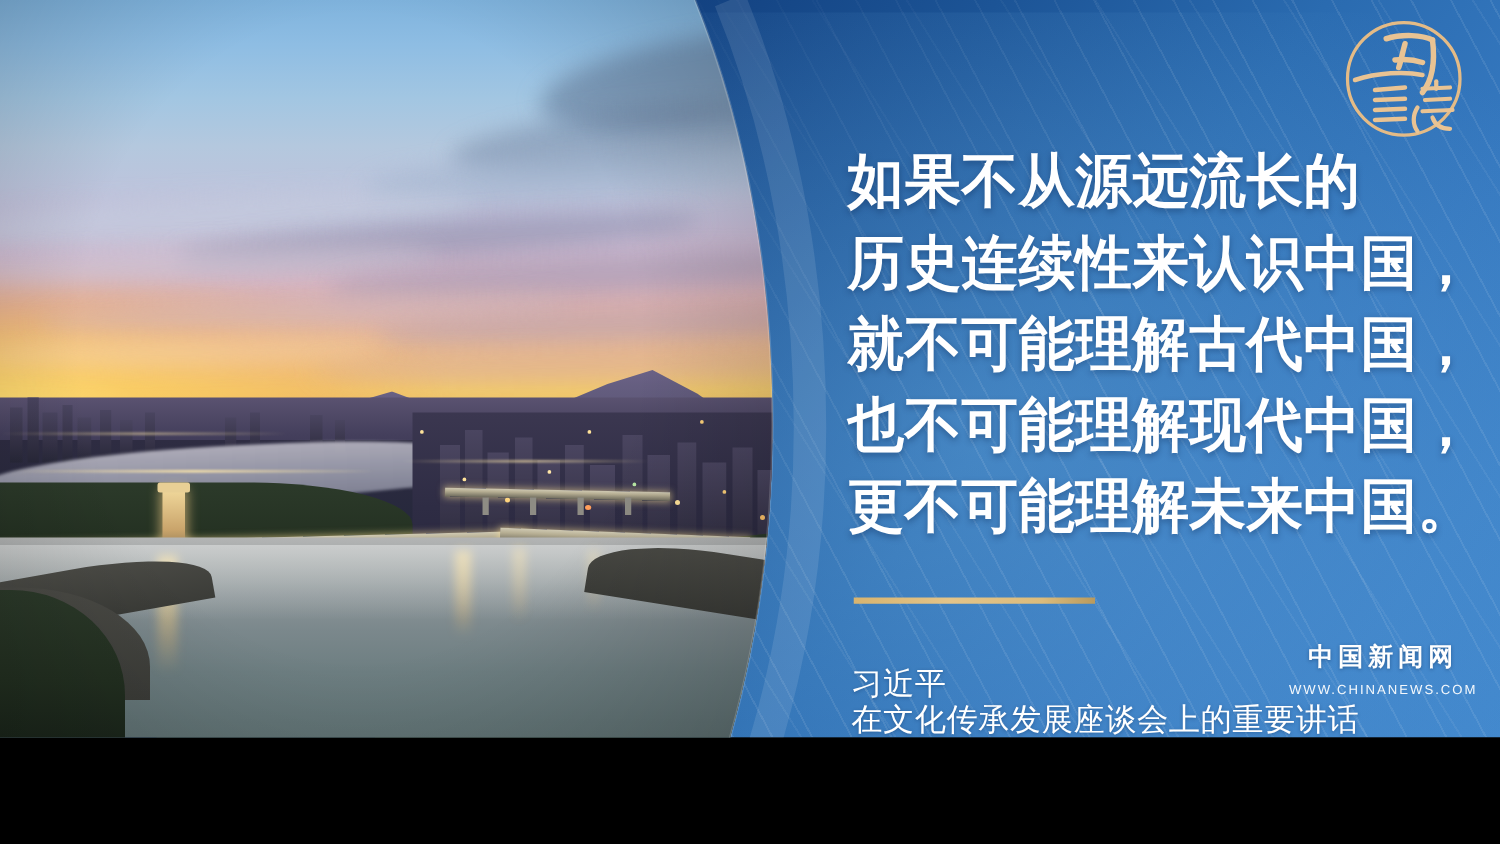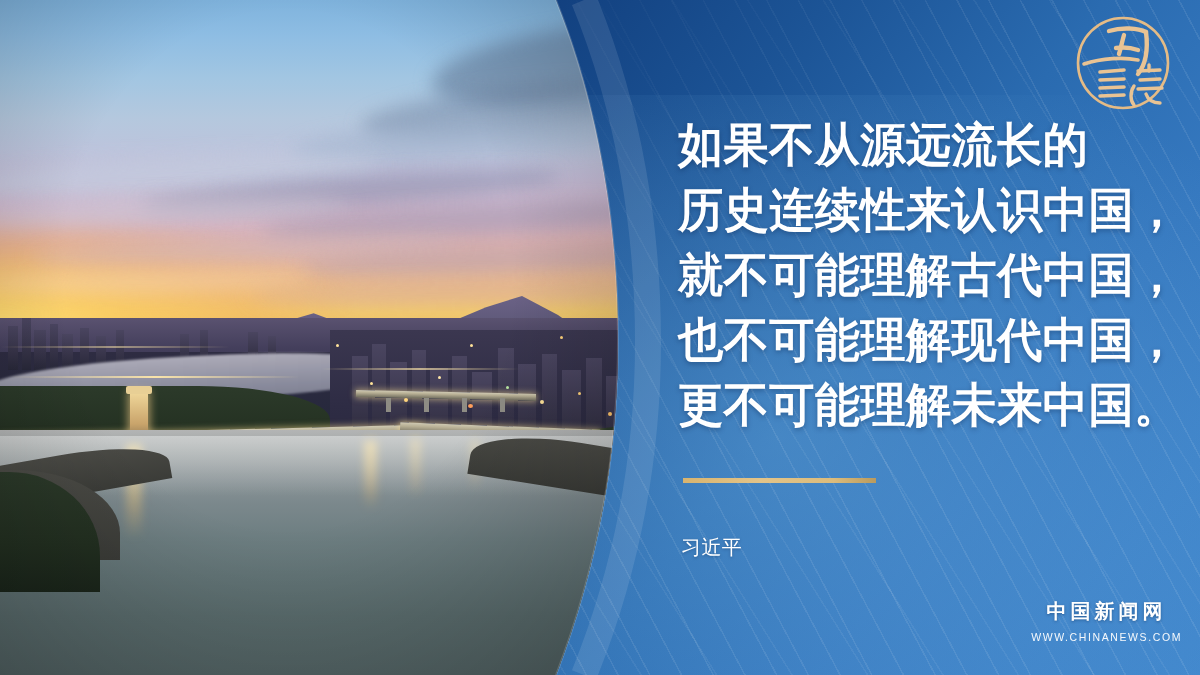--- a/index.html
+++ b/index.html
@@ -3,21 +3,21 @@
 <meta charset="utf-8">
 <style>
   html, body {
     margin: 0;
     padding: 0;
     background: #000;
   }
   #poster {
     position: relative;
     width: 1200px;
-    height: 675px;
+    height: 590px;
     overflow: hidden;
     font-family: "Liberation Sans", "DejaVu Sans", sans-serif;
   }
 
   
   .blue-bg {
     position: absolute;
     inset: 0;
     background:
       linear-gradient(128deg,
@@ -273,21 +273,21 @@
   }
 
   
   .attrib {
     position: absolute;
     left: 681px;
     top: 533px;
     color: #ffffff;
   }
   .attrib div {
-    font-size: 20px;
+    font-size: 25px;
     line-height: 29px;
     letter-spacing: .4px;
     white-space: nowrap;
     text-shadow: 0 1px 3px rgba(5,30,70,.35);
   }
 
   
   .cnlogo {
     position: absolute;
     right: 18px;
@@ -473,20 +473,21 @@
     <div class="quote-line">历史连续性来认识中国，</div>
     <div class="quote-line">就不可能理解古代中国，</div>
     <div class="quote-line">也不可能理解现代中国，</div>
     <div class="quote-line">更不可能理解未来中国。</div>
   </div>
 
   <div class="gold-rule"></div>
 
   <div class="attrib">
     <div>习近平</div>
+    <div>在文化传承发展座谈会上的重要讲话</div>
   </div>
 
   <div class="cnlogo">
     <div class="cnlogo-cn">中国新闻网</div>
     <div class="cnlogo-url">WWW.CHINANEWS.COM</div>
   </div>
 
 </div>
 
 </body></html>

